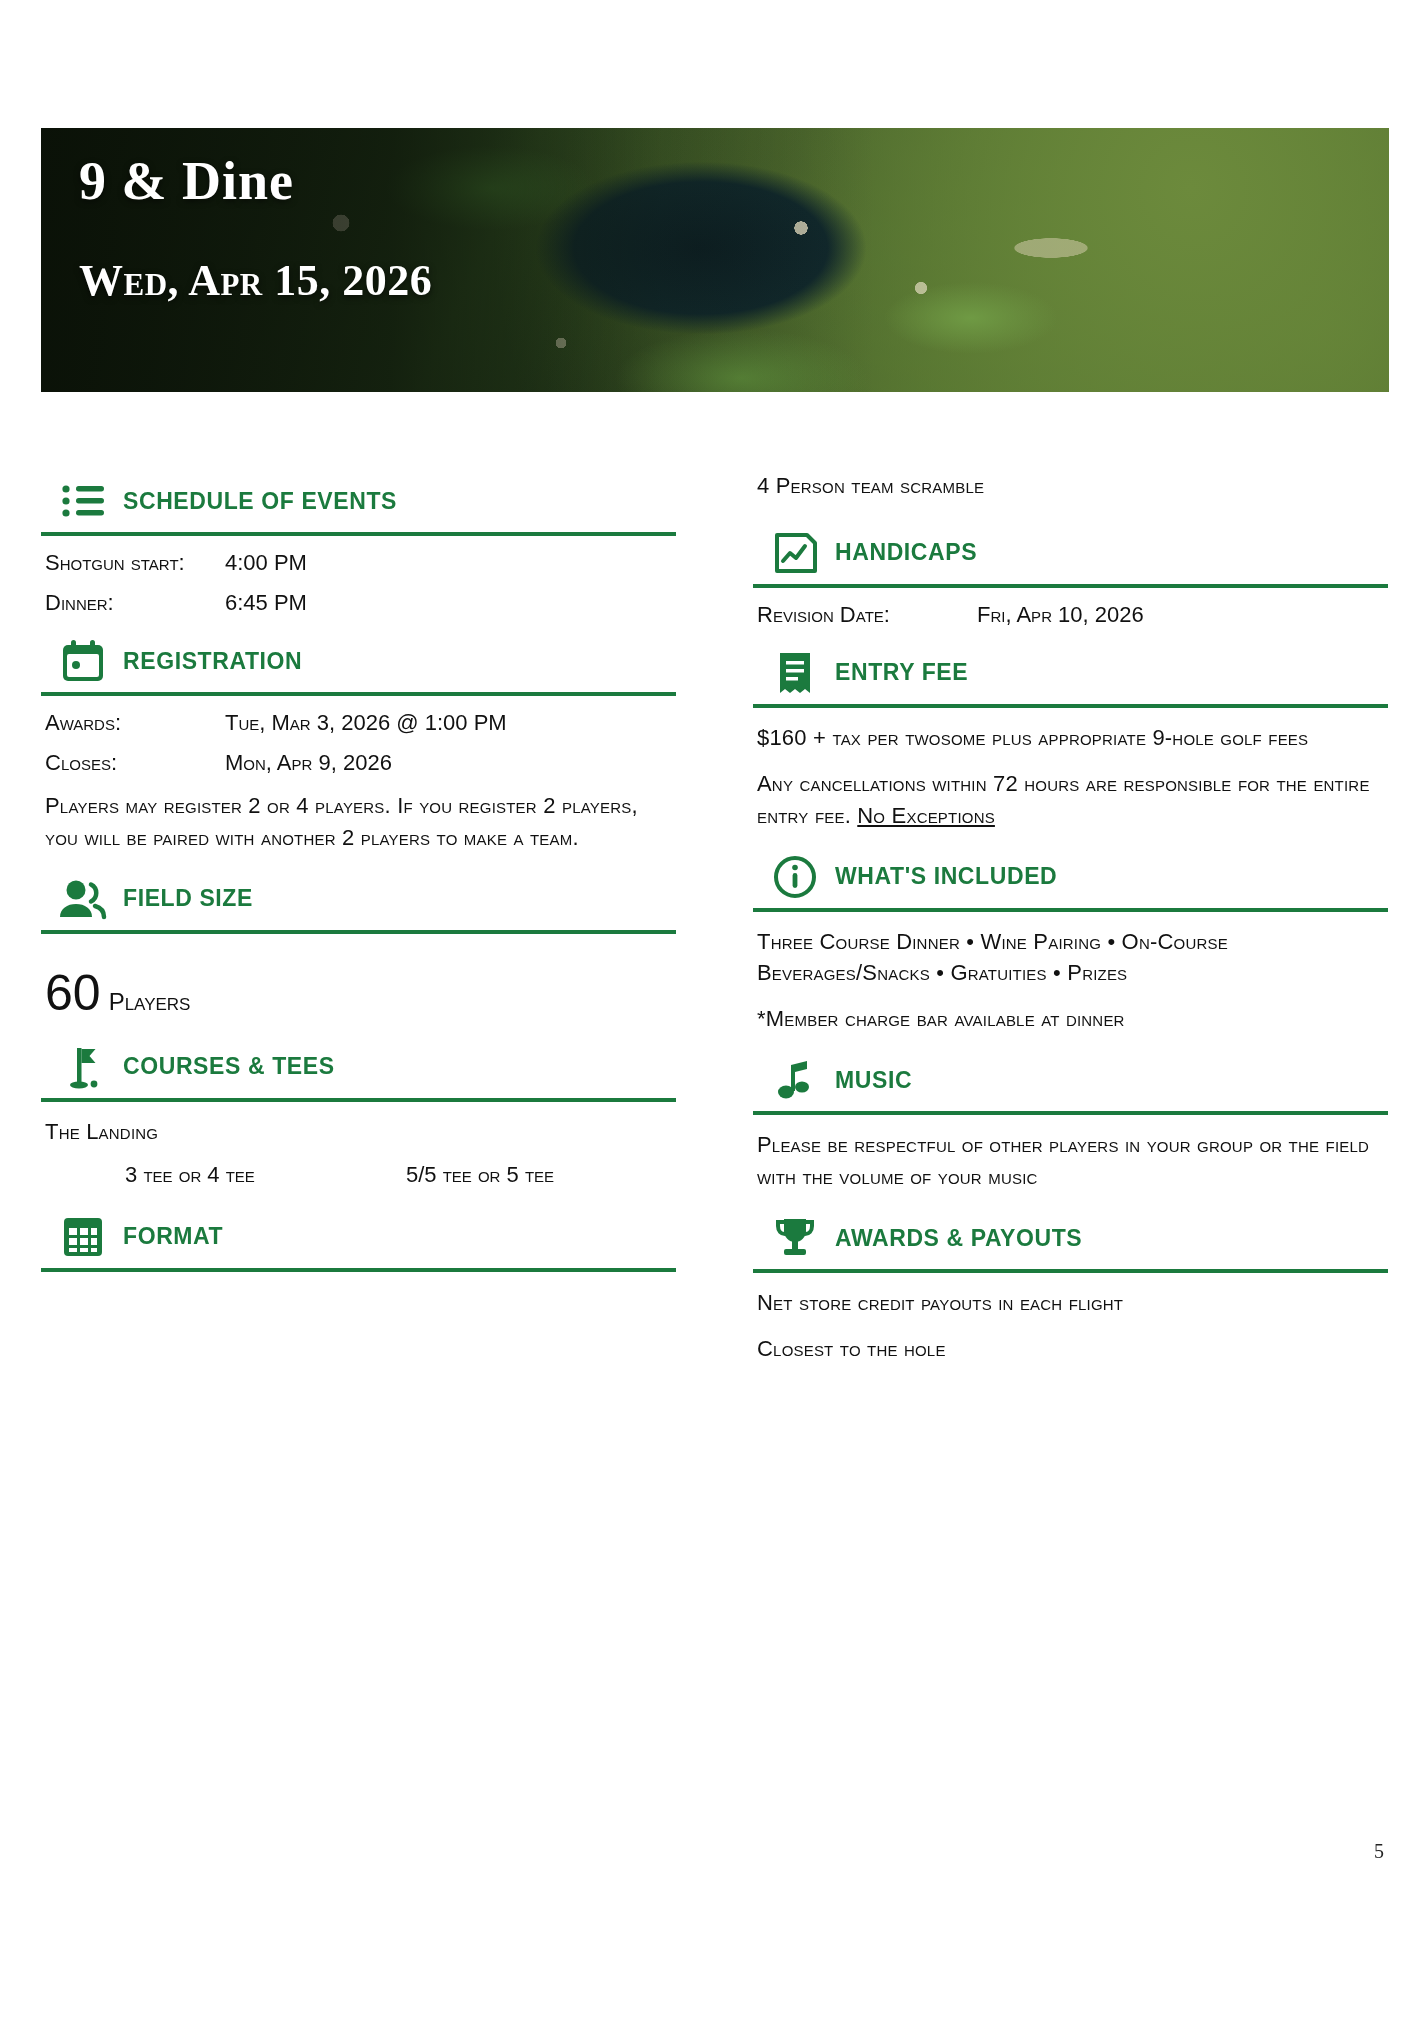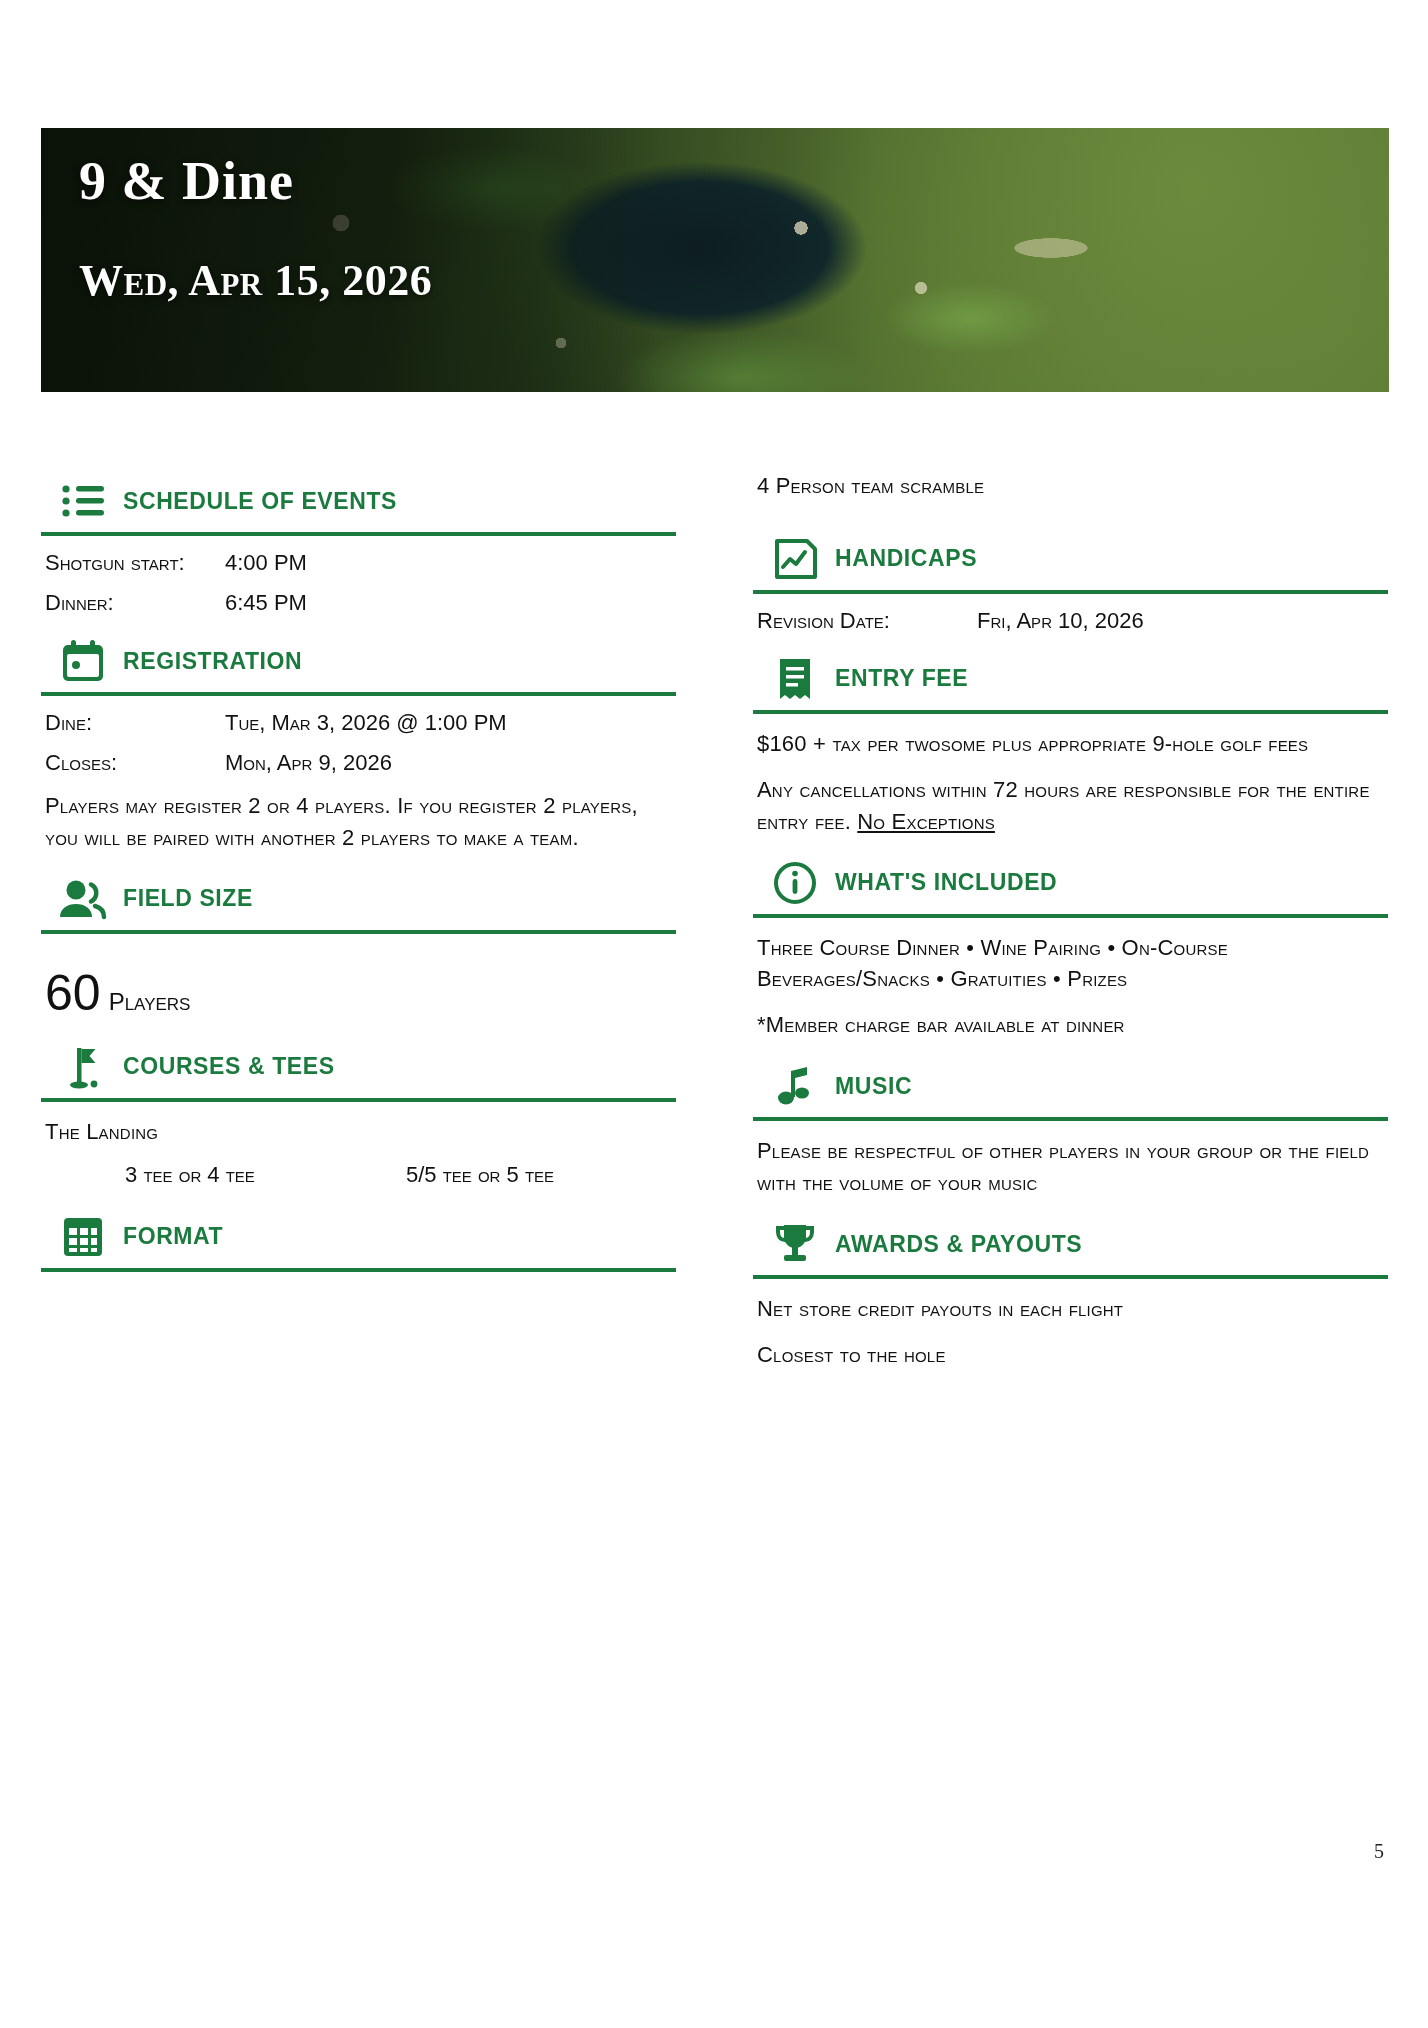--- a/index.html
+++ b/index.html
@@ -248,21 +248,21 @@
             <rect x="7" y="16" width="32" height="23" rx="2" fill="#ffffff"></rect>
             <rect x="11" y="2" width="5" height="10" rx="2.5" fill="#1b7a3e"></rect>
             <rect x="30" y="2" width="5" height="10" rx="2.5" fill="#1b7a3e"></rect>
             <circle cx="16" cy="27" r="4" fill="#1b7a3e"></circle>
           </svg>
         </span>
         <span class="sec-title">Registration</span>
       </div>
       <div class="rule"></div>
       <div class="kv">
-        <span class="kv-label">Dine:</span>
+        <span class="kv-label">Awards:</span>
         <span class="kv-val">Tue, Mar 3, 2026 @ 1:00 PM</span>
       </div>
       <div class="kv">
         <span class="kv-label">Closes:</span>
         <span class="kv-val">Mon, Apr 9, 2026</span>
       </div>
       <p class="txt">Players may register 2 or 4 players. If you register 2 players, you will be paired with another 2 players to make a team.</p>
     </div>
 
     <div class="sec">
@@ -324,21 +324,21 @@
         </span>
         <span class="sec-title">Format</span>
       </div>
       <div class="rule"></div>
     </div>
 
   </div>
 
   <div class="col col-right">
 
-    <p class="txt" style="margin-bottom:26px;">4 Person team scramble</p>
+    <p class="txt" style="margin-bottom:20px;">4 Person team scramble</p>
 
     <div class="sec">
       <div class="sec-head">
         <span class="icon">
           <svg width="46" height="44" viewBox="0 0 46 44" fill="none">
             <path d="M5 4h30l8 8v28H5z" stroke="#1b7a3e" stroke-width="4" fill="none" stroke-linejoin="round"></path>
             <path d="M11 30l7-8 6 5 9-12" stroke="#1b7a3e" stroke-width="4" fill="none" stroke-linecap="round" stroke-linejoin="round"></path>
           </svg>
         </span>
         <span class="sec-title">Handicaps</span>

